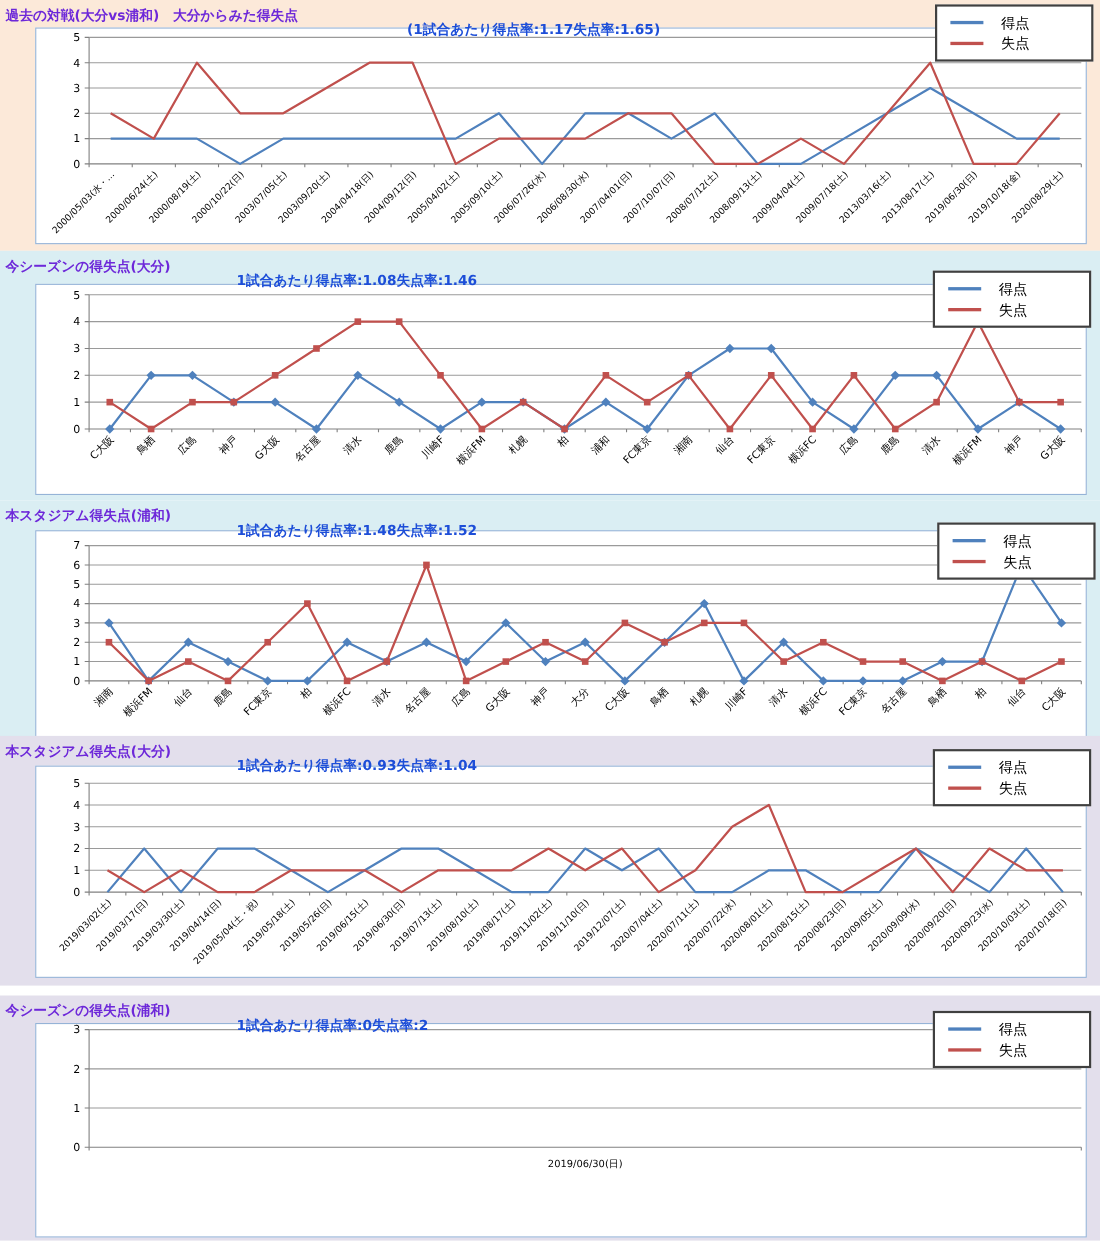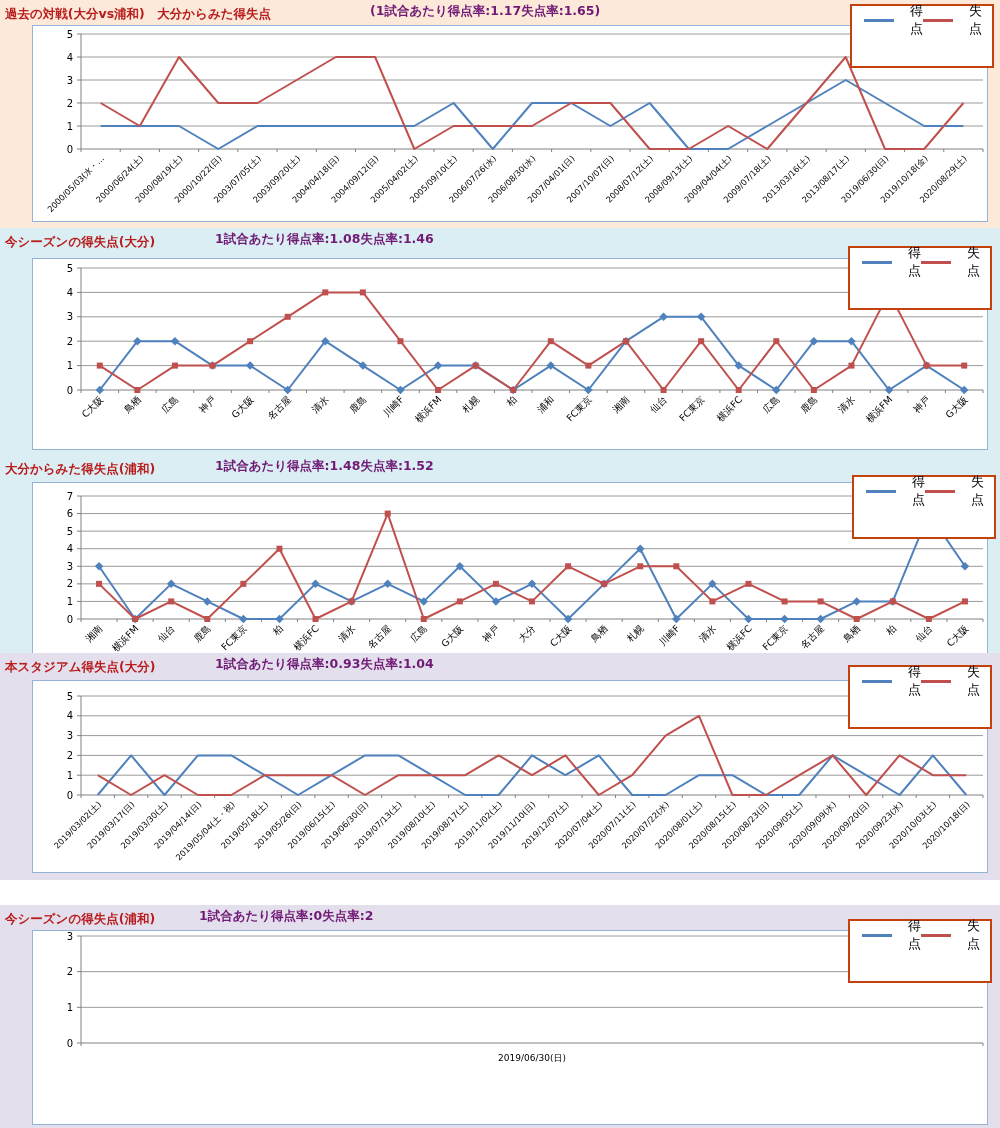--- a/index.html
+++ b/index.html
@@ -1,24 +1,24 @@
 <!DOCTYPE html>
 <html><head>
 <meta charset="utf-8">
 <style>
   html,body{margin:0;padding:0;background:#fff;}
   body{width:1000px;height:1128px;position:relative;font-family:"DejaVu Sans","Liberation Sans",sans-serif;}
   .band{position:absolute;left:0;width:1000px;overflow:visible;}
   .title-row{position:absolute;top:3px;left:5px;height:18px;white-space:nowrap;z-index:3;}
-  .chart-title{font-size:12.5px;font-weight:bold;color:#b91c1c;text-align:center;}
-  .chart-rates{position:absolute;font-size:12.5px;font-weight:bold;color:#701a75;white-space:nowrap;}
+  .chart-title{font-size:12.5px;font-weight:bold;color:#6d28d9;text-align:center;}
+  .chart-rates{position:absolute;font-size:12.5px;font-weight:bold;color:#1d4ed8;white-space:nowrap;margin-top:16px;}
   .chart-box{position:absolute;left:32px;width:956px;background:#fff;border:1.5px solid #95B3D7;box-sizing:border-box;}
   .chart-box svg{display:block;}
-  .legend{position:absolute;background:#fff;border:2px solid #c2410c;z-index:4;
-          padding:5px 10px 17px 12px;display:flex;flex-direction:row;justify-content:space-around;
+  .legend{position:absolute;background:#fff;border:2px solid #404040;z-index:4;
+          padding:5px 10px 5px 12px;display:flex;flex-direction:column;justify-content:space-around;
           width:118px;height:38px;}
   .legend-item{display:flex;align-items:center;height:18px;}
   .legend-swatch{display:inline-block;width:30px;height:3px;margin-right:16px;flex:0 0 30px;}
   .legend-label{font-size:13px;color:#000;}
 </style>
 </head>
 <body>
 
 <div class="band" id="band0" style="top: 0px; height: 228px; background: rgb(252, 233, 217); z-index: 1;">
   <div class="title-row">
@@ -243,21 +243,21 @@
     </div>
     <div class="legend-item">
       <span class="legend-swatch" style="background:#C0504D;"></span>
       <span class="legend-label">失点</span>
     </div>
   </div>
 </div>
 
 <div class="band" id="band2" style="top: 455px; height: 223px; background: rgb(218, 238, 243); z-index: 1;">
   <div class="title-row">
-    <span class="chart-title">大分からみた得失点(浦和)</span>
+    <span class="chart-title">本スタジアム得失点(浦和)</span>
     <span class="chart-rates" style="left:210px;text-align:right;">1試合あたり得点率:1.48失点率:1.52</span>
   </div>
   <div class="chart-box" id="box2" style="top: 27px; height: 190px;">
       <svg width="953" height="187" viewBox="0 0 953 187">
         <line x1="48" y1="136" x2="950" y2="136" stroke="#808080" stroke-width="1"></line>
         <line x1="44" y1="136" x2="48" y2="136" stroke="#808080" stroke-width="1"></line>
         <text x="40" y="139.5" text-anchor="end" font-size="10" fill="#000">0</text>
         <line x1="48" y1="118.42857142857143" x2="950" y2="118.42857142857143" stroke="#9a9a9a" stroke-width="1"></line>
         <line x1="44" y1="118.42857142857143" x2="48" y2="118.42857142857143" stroke="#808080" stroke-width="1"></line>
         <text x="40" y="121.92857142857143" text-anchor="end" font-size="10" fill="#000">1</text>
@@ -390,21 +390,21 @@
       <span class="legend-swatch" style="background:#4F81BD;"></span>
       <span class="legend-label">得点</span>
     </div>
     <div class="legend-item">
       <span class="legend-swatch" style="background:#C0504D;"></span>
       <span class="legend-label">失点</span>
     </div>
   </div>
 </div>
 
-<div class="band" id="band3" style="top: 653px; height: 227px; background: rgb(227, 223, 236); z-index: 1;">
+<div class="band" id="band3" style="top: 669px; height: 227px; background: rgb(227, 223, 236); z-index: 1;">
   <div class="title-row">
     <span class="chart-title">本スタジアム得失点(大分)</span>
     <span class="chart-rates" style="left:210px;">1試合あたり得点率:0.93失点率:1.04</span>
   </div>
   <div class="chart-box" id="box3" style="top: 27px; height: 193px;">
       <svg width="953" height="190" viewBox="0 0 953 190">
         <line x1="48" y1="114" x2="950" y2="114" stroke="#808080" stroke-width="1"></line>
         <line x1="44" y1="114" x2="48" y2="114" stroke="#808080" stroke-width="1"></line>
         <text x="40" y="117.5" text-anchor="end" font-size="10" fill="#000">0</text>
         <line x1="48" y1="94.2" x2="950" y2="94.2" stroke="#9a9a9a" stroke-width="1"></line>
@@ -490,21 +490,21 @@
     <div class="legend-item">
       <span class="legend-swatch" style="background:#C0504D;"></span>
       <span class="legend-label">失点</span>
     </div>
   </div>
 </div>
 
 <div class="band" id="band4" style="top: 905px; height: 223px; background: rgb(227, 223, 236); z-index: 1;">
   <div class="title-row">
     <span class="chart-title">今シーズンの得失点(浦和)</span>
-    <span class="chart-rates" style="left:194px;text-align:right;">1試合あたり得点率:0失点率:2</span>
+    <span class="chart-rates" style="left:210px;text-align:right;">1試合あたり得点率:0失点率:2</span>
   </div>
   <div class="chart-box" id="box4" style="top: 25px; height: 195px;">
       <svg width="953" height="192" viewBox="0 0 953 192">
         <line x1="48" y1="112" x2="950" y2="112" stroke="#808080" stroke-width="1"></line>
         <line x1="44" y1="112" x2="48" y2="112" stroke="#808080" stroke-width="1"></line>
         <text x="40" y="115.5" text-anchor="end" font-size="10" fill="#000">0</text>
         <line x1="48" y1="76.33333333333334" x2="950" y2="76.33333333333334" stroke="#9a9a9a" stroke-width="1"></line>
         <line x1="44" y1="76.33333333333334" x2="48" y2="76.33333333333334" stroke="#808080" stroke-width="1"></line>
         <text x="40" y="79.83333333333334" text-anchor="end" font-size="10" fill="#000">1</text>
         <line x1="48" y1="40.66666666666667" x2="950" y2="40.66666666666667" stroke="#9a9a9a" stroke-width="1"></line>

